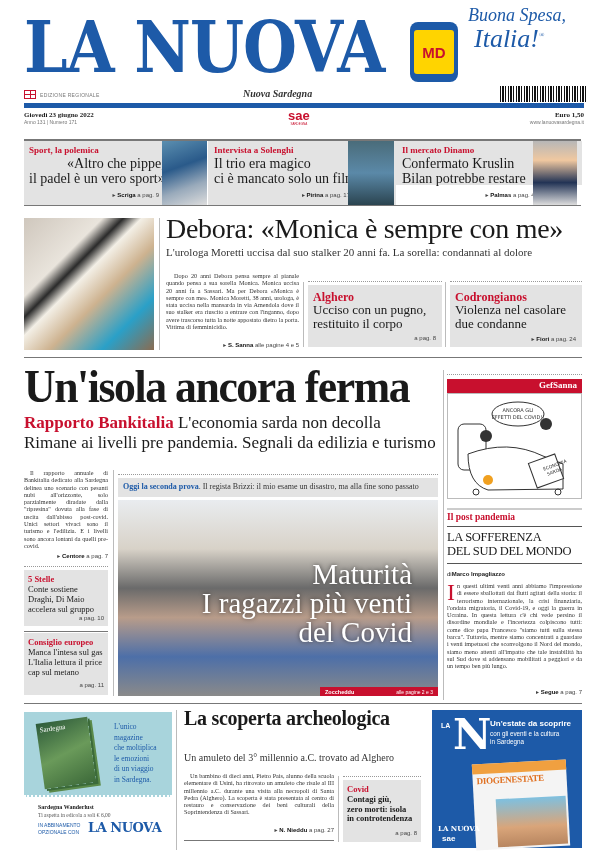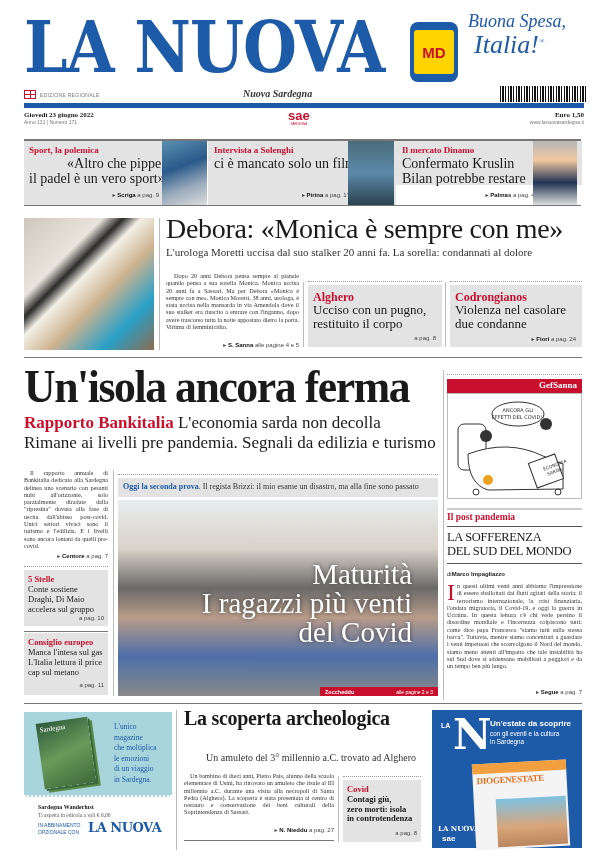--- a/index.html
+++ b/index.html
@@ -11,21 +11,21 @@
   .byline { font-family: "Liberation Sans", sans-serif; font-size: 6px; color: #444; text-align: right; }
   .byline b { color: #111; }
   .body-text { font-family: "Liberation Serif", serif; font-size: 6.2px; line-height: 7.3px; text-align: justify; color: #333; }
   .dotted { border-top: 1px dotted #999; }
   .gray-box { background: #e3e3e3; }
   
   .logo { left: 24px; top: 12px; font-family: "DejaVu Serif", serif; font-weight: 900; font-size: 62px; color: #1d5aa8; letter-spacing: -1px; transform: scaleY(1.15); transform-origin: top left; line-height: 1; }
   .md-box { left: 410px; top: 22px; width: 48px; height: 60px; background: #1d5aa8; border-radius: 8px; }
   .md-inner { left: 4px; top: 8px; width: 40px; height: 44px; background: #ffd400; border-radius: 3px; display:flex; align-items:center; justify-content:center; }
   .md-inner span { font-family: "Liberation Sans", sans-serif; font-weight: bold; color: #c8102e; font-size: 15px; }
-  .slogan { left: 468px; top: 12px; color: #1d5aa8; font-family: "Liberation Serif", serif; font-style: italic; line-height: 1.05; }
+  .slogan { left: 468px; top: 6px; color: #1d5aa8; font-family: "Liberation Serif", serif; font-style: italic; line-height: 1.05; }
   .barcode { left: 500px; top: 86px; width: 86px; height: 16px; background: repeating-linear-gradient(90deg, #111 0 1px, #fff 1px 2px, #111 2px 4px, #fff 4px 5px, #111 5px 6px, #fff 6px 8px); }
   .blue-rule { left: 24px; top: 103px; width: 560px; height: 5px; background: #1d5aa8; }
   .thumb-sport { background: linear-gradient(160deg,#5b8fb0 0%,#2a5a8a 40%,#9ab 70%,#ddd 100%); }
   .thumb-solenghi { background: linear-gradient(180deg,#4a6c7a 0%,#5b89a8 50%,#2b4450 100%); }
   .thumb-kruslin { background: linear-gradient(180deg,#b7b7b7 0%,#f0c8a0 30%,#223355 65%,#ddd 100%); }
   .photo-debora { background: linear-gradient(135deg,#cfc7bd 0%,#e9e4dc 30%,#2a2a2a 38%,#f3efe6 45%,#cdb28f 60%,#2aa0c8 80%,#8a6b50 100%); }
   .photo-classroom { background: linear-gradient(180deg,#e9ecef 0%,#d8d2c8 25%,#6a6a6a 45%,#b89c8a 60%,#4d6fa8 80%,#8a8a8a 100%); }
   .cartoon { background: #fff; border: 1px solid #bbb; }
   .n-ad { background: #1d5aa8; }
 </style>
@@ -78,20 +78,21 @@
     <div>«Altro che pippe,</div>
       <div>il padel è un vero sport»</div>
   </div>
   <div class="byline" style="position:absolute;right:48px;top:50px;">▸ <b>Scriga</b> <span>a pag. 9</span></div>
 </div>
 <div class="abs thumb-sport" style="left:162px;top:141px;width:45px;height:64px;"></div>
 
 <div class="abs gray-box" style="left:208px;top:141px;width:188px;height:64px;">
   <div class="kicker" style="position:absolute;left:6px;top:4px;font-size:9px;">Intervista a Solenghi</div>
   <div class="serif" style="position:absolute;left:6px;top:15px;font-size:14px;line-height:15px;white-space:nowrap;">
+    <div>Il trio era magico</div>
       <div>ci è mancato solo un film</div>
   </div>
   <div class="byline" style="position:absolute;right:46px;top:50px;">▸ <b>Pirina</b> <span>a pag. 17</span></div>
 </div>
 <div class="abs thumb-solenghi" style="left:348px;top:141px;width:46px;height:64px;"></div>
 
 <div class="abs gray-box" style="left:396px;top:141px;width:186px;height:44px;">
   <div class="kicker" style="position:absolute;left:6px;top:4px;font-size:9px;">Il mercato Dinamo</div>
   <div class="serif" style="position:absolute;left:6px;top:15px;font-size:14px;line-height:15px;white-space:nowrap;">
     <div>Confermato Kruslin</div>
@@ -239,21 +240,21 @@
   <div>IN ABBINAMENTO</div>
     <div>OPZIONALE CON</div>
 </div>
 <div class="abs" style="left:88px;top:820px;font-family:'DejaVu Serif',serif;font-weight:900;font-size:13px;color:#1d5aa8;letter-spacing:-0.5px;">LA NUOVA</div>
 
 <div class="abs" style="left:176px;top:710px;width:1px;height:140px;background:#bbb;"></div>
 
 <div class="abs serif" style="left:184px;top:708px;font-size:20px;line-height:21px;font-weight:bold;letter-spacing:-0.3px;white-space:nowrap;">
   <div>La scoperta archeologica</div>
 </div>
-<div class="abs serif" style="left:184px;top:752px;font-size:10px;white-space:nowrap;color:#333;margin-left:22px;">Un amuleto del 3° millennio a.C. trovato ad Alghero</div>
+<div class="abs serif" style="left:184px;top:752px;font-size:10px;white-space:nowrap;color:#333;">Un amuleto del 3° millennio a.C. trovato ad Alghero</div>
 <div class="abs body-text" style="left:184px;top:772px;width:150px;text-indent:6px;">Un bambino di dieci anni, Pietro Pais, alunno della scuola elementare di Usini, ha ritrovato un amuleto che risale al III millennio a.C. durante una visita alla necropoli di Santa Pedra (Alghero). La scoperta è stata presentata al centro di restauro e conservazione dei beni culturali della Soprintendenza di Sassari.</div>
 <div class="abs byline" style="left:184px;top:826px;width:150px;">▸ <b>N. Nieddu</b> <span>a pag. 27</span></div>
 <div class="abs" style="left:184px;top:840px;width:150px;height:1px;background:#777;"></div>
 
 <div class="abs" style="left:338px;top:776px;width:1px;height:66px;background:#bbb;"></div>
 <div class="abs dotted" style="left:343px;top:776px;width:78px;"></div>
 <div class="abs gray-box" style="left:343px;top:780px;width:78px;height:62px;">
   <div class="kicker" style="position:absolute;left:4px;top:4px;font-size:8.5px;">Covid</div>
   <div class="serif" style="position:absolute;left:4px;top:15px;font-size:8.5px;line-height:9.5px;font-weight:bold;white-space:nowrap;">
     <div>Contagi giù,</div>

